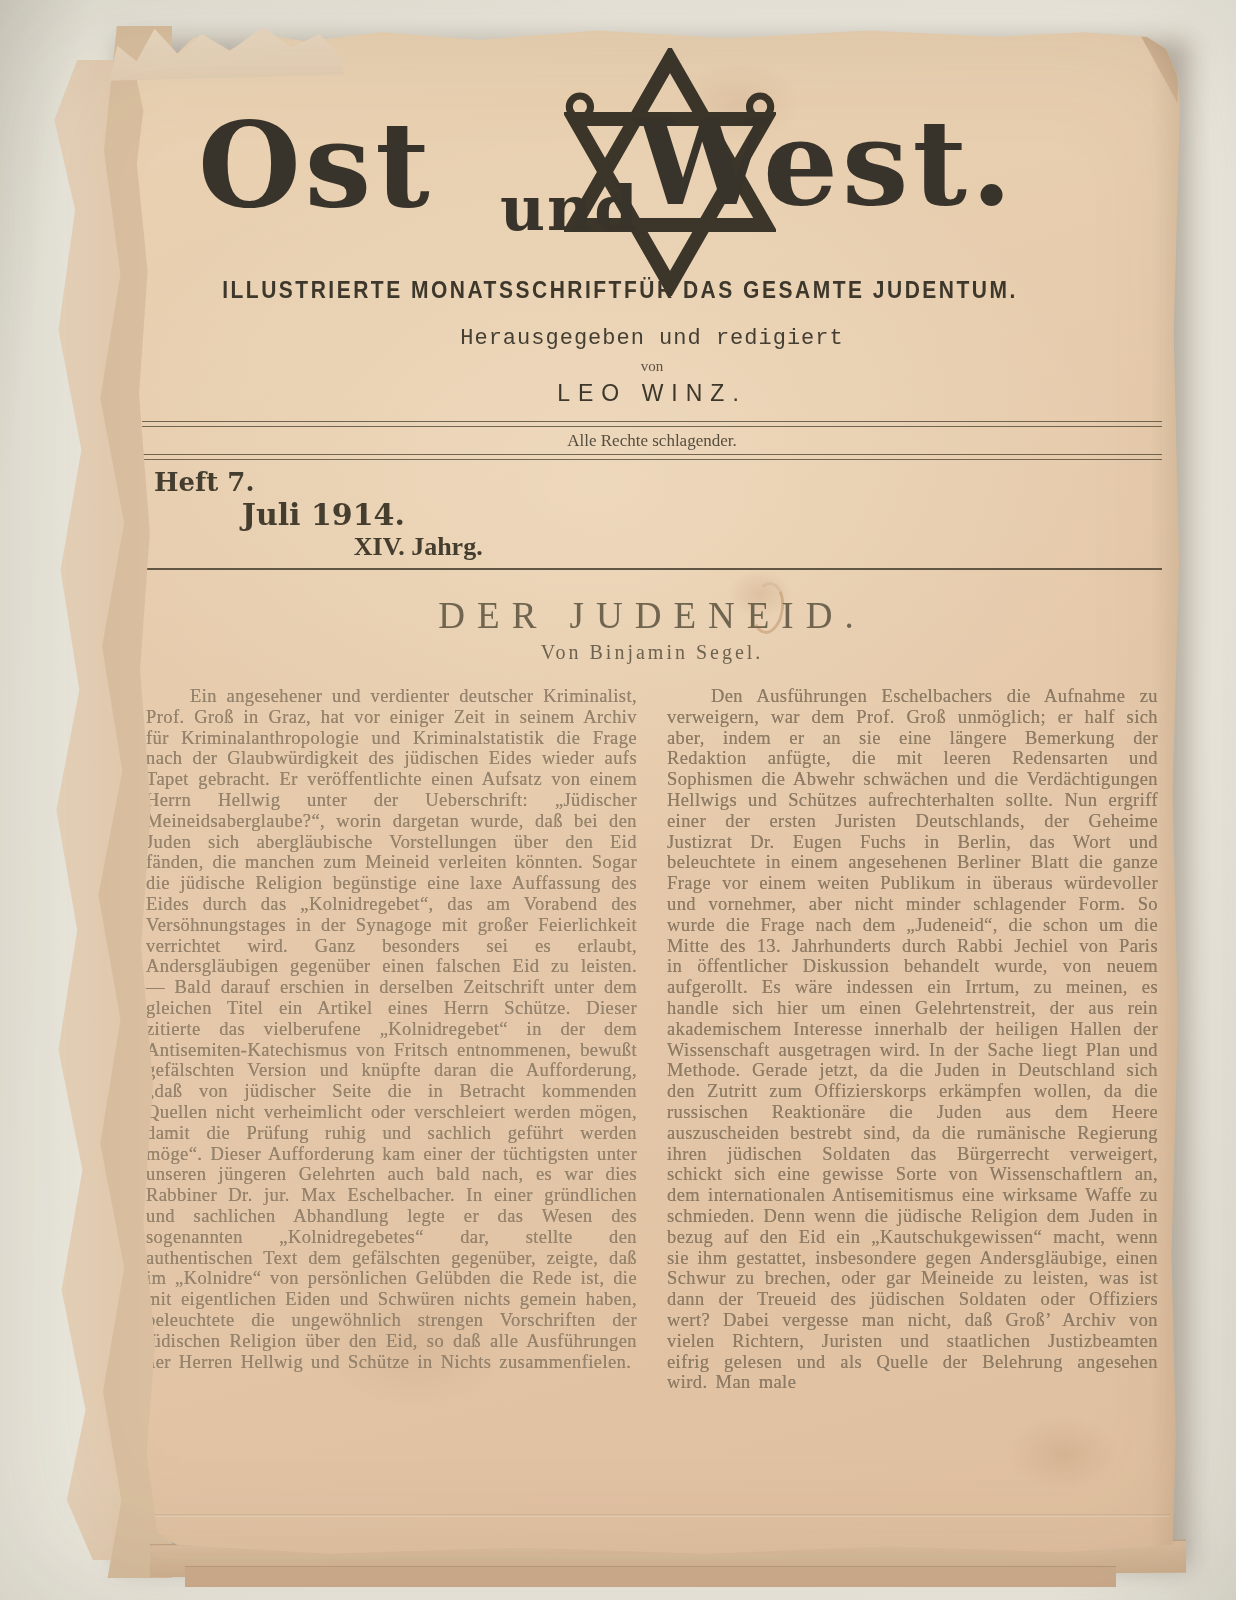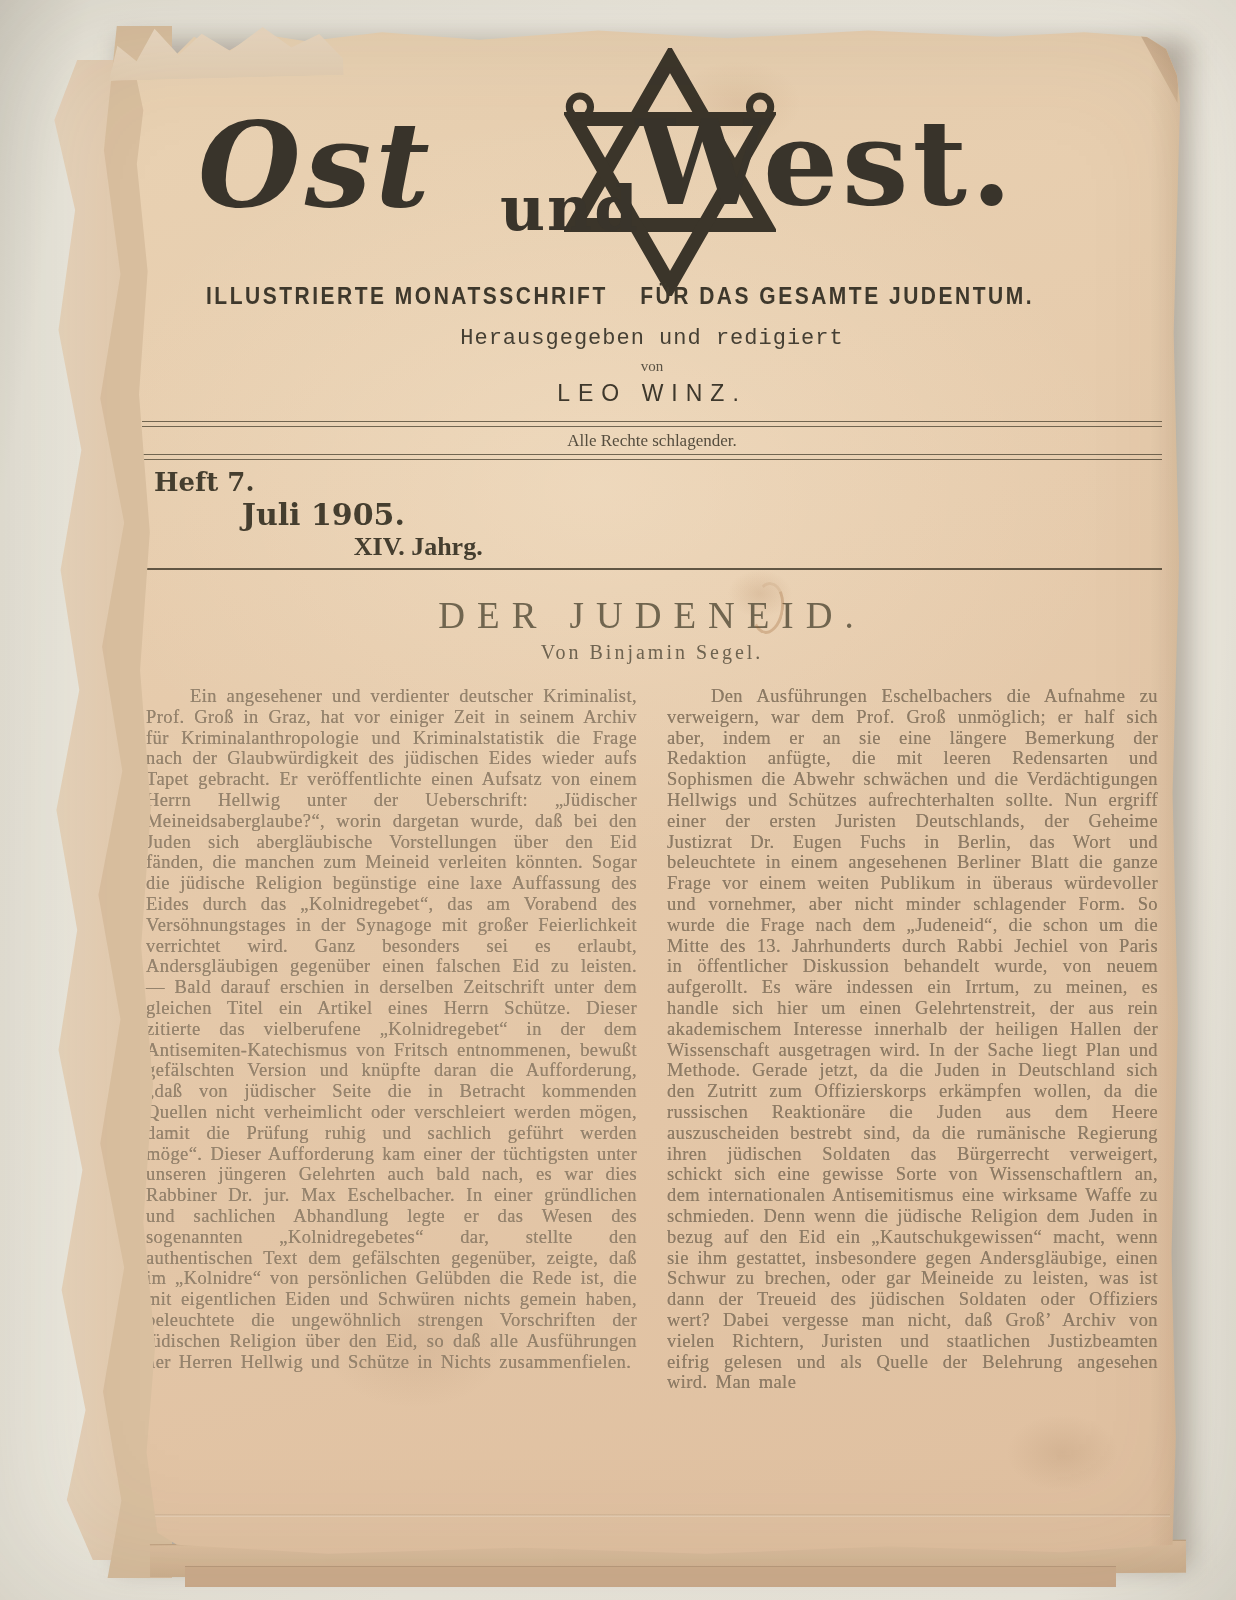--- a/index.html
+++ b/index.html
@@ -44,24 +44,24 @@
     background:linear-gradient(205deg,#c9ab8c,#ddc0a0);
     clip-path:polygon(0 2%,96% 100%,100% 10%);}
   .crease{position:absolute;left:3%;right:2%;top:1488px;height:3px;
     background:linear-gradient(180deg,rgba(120,90,60,.16),rgba(255,250,240,.28));}
   .right-shade{position:absolute;top:0;bottom:0;right:8px;width:34px;
     background:linear-gradient(90deg,transparent,rgba(130,95,60,.14));}
   
   .masthead{position:relative;height:300px;}
   .star{position:absolute;left:452px;top:22px;width:212px;height:248px;}
   .t-word{position:absolute;font-family:"DejaVu Serif",serif;font-weight:bold;color:#39342b;line-height:1;letter-spacing:4px;}
-  .t-ost{left:86px;top:80px;font-size:118px;font-style:italic;}
+  .t-ost{left:86px;top:80px;font-size:118px;}
   .t-und{left:388px;top:152px;font-size:62px;letter-spacing:2px;text-align:right;}
   .t-west{left:524px;top:78px;font-size:118px;}
-  .subtitle-row{position:absolute;left:94px;right:158px;top:258px;display:flex;justify-content:space-between;}
+  .subtitle-row{position:absolute;left:94px;right:158px;top:252px;display:flex;justify-content:center;}
   .subtitle-row span{display:inline-block;font-family:"Liberation Sans",sans-serif;font-weight:bold;
     font-size:21px;letter-spacing:2.5px;color:#3e382c;transform:scaleY(1.12);}
   
   .imprint{text-align:center;}
   .edited{font-family:Liberation Mono, monospace;font-size:22px;letter-spacing:1px;color:#453f33;}
   .von{font-size:15px;color:#5a5244;margin-top:7px;}
   .editor{font-family:"Liberation Sans",sans-serif;font-size:23px;letter-spacing:8px;color:#3e382c;margin-top:5px;}
   
   .rule{margin:0 30px;}
   .rule.double{height:4px;border-top:1px solid rgba(92,82,64,.85);border-bottom:1px solid rgba(92,82,64,.85);}
@@ -120,21 +120,21 @@
       <div class="von">von</div>
       <div class="editor">LEO WINZ.</div>
     </div>
 
     <div class="rule double m-top"></div>
     <div class="rights">Alle Rechte schlagender.</div>
     <div class="rule double"></div>
 
     <div class="issue-bar">
       <span class="heft">Heft 7.</span>
-      <span class="date">Juli 1905.</span>
+      <span class="date">Juli 1914.</span>
       <span class="vol">XIV. Jahrg.</span>
     </div>
     <div class="rule single"></div>
 
     <h1 class="article-title">DER JUDENEID.</h1>
     <div class="byline">Von Binjamin Segel.</div>
     <div class="stain-mark"></div>
 
     <div class="columns">
       <p class="col first">Ein angesehener und verdienter deutscher Kriminalist, Prof. Groß in Graz, hat vor einiger Zeit in seinem Archiv für Kriminalanthropologie und Kriminalstatistik die Frage nach der Glaubwürdigkeit des jüdischen Eides wieder aufs Tapet gebracht. Er veröffentlichte einen Aufsatz von einem Herrn Hellwig unter der Ueberschrift: „Jüdischer Meineidsaberglaube?“, worin dargetan wurde, daß bei den Juden sich abergläubische Vorstellungen über den Eid fänden, die manchen zum Meineid verleiten könnten. Sogar die jüdische Religion begünstige eine laxe Auffassung des Eides durch das „Kolnidregebet“, das am Vorabend des Versöhnungstages in der Synagoge mit großer Feierlichkeit verrichtet wird. Ganz besonders sei es erlaubt, Andersgläubigen gegenüber einen falschen Eid zu leisten. — Bald darauf erschien in derselben Zeitschrift unter dem gleichen Titel ein Artikel eines Herrn Schütze. Dieser zitierte das vielberufene „Kolnidregebet“ in der dem Antisemiten-Katechismus von Fritsch entnommenen, bewußt gefälschten Version und knüpfte daran die Aufforderung, „daß von jüdischer Seite die in Betracht kommenden Quellen nicht verheimlicht oder verschleiert werden mögen, damit die Prüfung ruhig und sachlich geführt werden möge“. Dieser Aufforderung kam einer der tüchtigsten unter unseren jüngeren Gelehrten auch bald nach, es war dies Rabbiner Dr. jur. Max Eschelbacher. In einer gründlichen und sachlichen Abhandlung legte er das Wesen des sogenannten „Kolnidregebetes“ dar, stellte den authentischen Text dem gefälschten gegenüber, zeigte, daß im „Kolnidre“ von persönlichen Gelübden die Rede ist, die mit eigentlichen Eiden und Schwüren nichts gemein haben, beleuchtete die ungewöhnlich strengen Vorschriften der jüdischen Religion über den Eid, so daß alle Ausführungen der Herren Hellwig und Schütze in Nichts zusammenfielen.</p>

